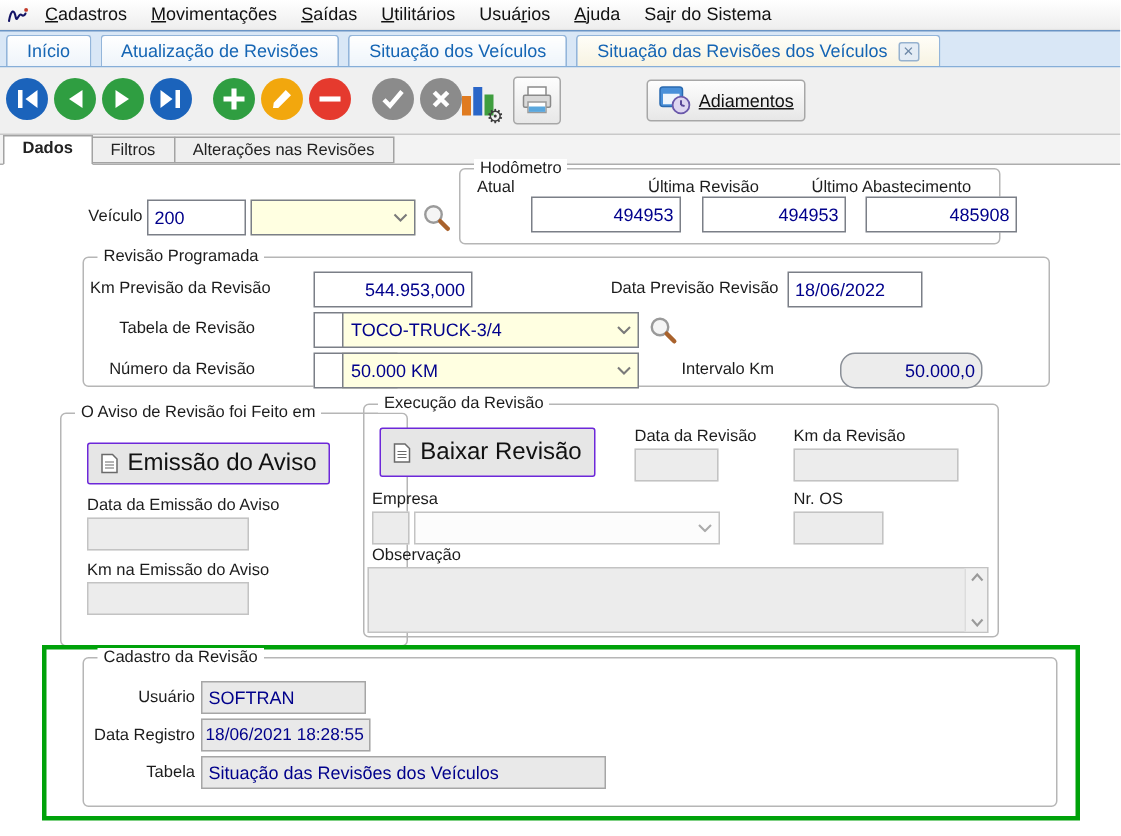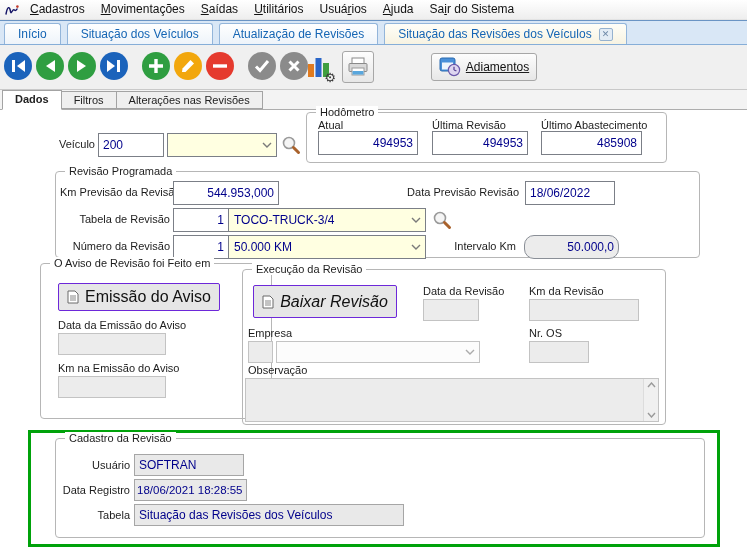--- a/index.html
+++ b/index.html
@@ -44,21 +44,21 @@
   
   .content { position:absolute; left:0; top:110px; width:747px; height:447px; background:#fff; }
   .lbl { position:absolute; font-size:11px; color:#1c1c1c; white-space:nowrap; }
   .r { text-align:right; }
 
   .group { position:absolute; border:1px solid #b6b6b6; border-radius:4px; }
   .gtitle { position:absolute; top:-7px; left:9px; background:#fff; padding:0 4px; font-size:11px; color:#1c1c1c; white-space:nowrap; }
 
   .field { position:absolute; border:1px solid #7b7f87; background:#fff; color:#00008b;
     font-size:12px; font-family:inherit; padding:0 4px; outline:none; }
-  .num { text-align:right; }
+  .num { text-align:right;margin-left:36px; }
   .dis { background:#ececec; border-color:#c3c3c3; }
   .gray { background:#e9e9e9; border-color:#a6a6a6; }
 
   .combo { position:absolute; border:1px solid #7b7f87; background:#ffffe1; color:#00008b; font-size:12px;
     padding:0 18px 0 5px; display:flex; align-items:center; }
   .combo.dis2 { background:#fcfcfc; border-color:#c3c3c3; }
   .combo .chev { position:absolute; right:4px; top:50%; transform:translateY(-50%); display:flex; }
 
   .gbtn { position:absolute; background:#e6e6e6; border:1px solid #6d28d9; border-radius:2px;
     display:flex; align-items:center; justify-content:center; gap:6px; font-size:16px; color:#111; }
@@ -90,24 +90,24 @@
     <span class="menu-item">Usuá<u>r</u>ios</span>
     <span class="menu-item"><u>A</u>juda</span>
     <span class="menu-item">Sa<u>i</u>r do Sistema</span>
   </div>
 
   <div class="tabstrip">
     <div class="mtab">
         <span>Início</span>
       </div>
     <div class="mtab">
+        <span>Atualização de Revisões</span>
+      </div>
+    <div class="mtab">
         <span>Situação dos Veículos</span>
-      </div>
-    <div class="mtab">
-        <span>Atualização de Revisões</span>
       </div>
     <div class="mtab active">
       <span>Situação das Revisões dos Veículos</span>
       <span class="tabclose">✕</span>
     </div>
   </div>
 
   <div class="toolbar">
     <div class="cbtn" style="left:4px;background:#1b63bb;">
       <svg width="28" height="28">
@@ -250,38 +250,38 @@
         <span class="chev">
           <svg width="10" height="6">
               <path d="M1 1 L5 5 L9 1" stroke="#7a7a7a" fill="none" stroke-width="1.4"></path>
             </svg>
         </span>
       </div>
       <div class="lbl r" style="left:395px;top:68px;width:65px;">Intervalo Km</div>
       <input class="field num dis" style="left: 468px; top: 63px; width: 95px; height: 24px; border-color: rgb(138, 143, 151); border-radius: 10px;" readonly="" value="50.000,0">
     </div>
 
-    <div class="group" style="left:40px;top:153px;width:232px;height:156px;">
+    <div class="group" style="left:40px;top:165px;width:232px;height:156px;">
       <span class="gtitle">O Aviso de Revisão foi Feito em</span>
       <div class="gbtn" style="left:17px;top:19px;width:162px;height:28px;">
         <svg width="12" height="14" viewBox="0 0 12 14">
           <path d="M1 1 H8 L11 4 V13 H1 Z" fill="#fff" stroke="#6a6a6a"></path>
           <path d="M3 6 h6 M3 8 h6 M3 10 h6" stroke="#6a6a6a" stroke-width="0.8"></path>
         </svg>
         <span>Emissão do Aviso</span>
       </div>
       <div class="lbl" style="left:17px;top:55px;">Data da Emissão do Aviso</div>
       <input class="field dis" style="left: 17px; top: 69px; width: 108px; height: 22px;" readonly="" value="">
       <div class="lbl" style="left:17px;top:98px;">Km na Emissão do Aviso</div>
       <input class="field dis" style="left: 17px; top: 112px; width: 108px; height: 22px;" readonly="" value="">
     </div>
 
     <div class="group" style="left:242px;top:159px;width:424px;height:156px;">
       <span class="gtitle">Execução da Revisão</span>
-      <div class="gbtn" style="left:10px;top:15px;width:144px;height:33px;font-style:italic;">
+      <div class="gbtn" style="left:10px;top:15px;width:144px;height:33px;">
         <svg width="12" height="14" viewBox="0 0 12 14">
           <path d="M1 1 H8 L11 4 V13 H1 Z" fill="#fff" stroke="#6a6a6a"></path>
           <path d="M3 6 h6 M3 8 h6 M3 10 h6" stroke="#6a6a6a" stroke-width="0.8"></path>
         </svg>
         <span>Baixar Revisão</span>
       </div>
       <div class="lbl" style="left:180px;top:15px;">Data da Revisão</div>
       <input class="field dis" style="left: 180px; top: 29px; width: 56px; height: 22px;" readonly="" value="">
       <div class="lbl" style="left:286px;top:15px;">Km da Revisão</div>
       <input class="field dis" style="left: 286px; top: 29px; width: 110px; height: 22px;" readonly="" value="">

